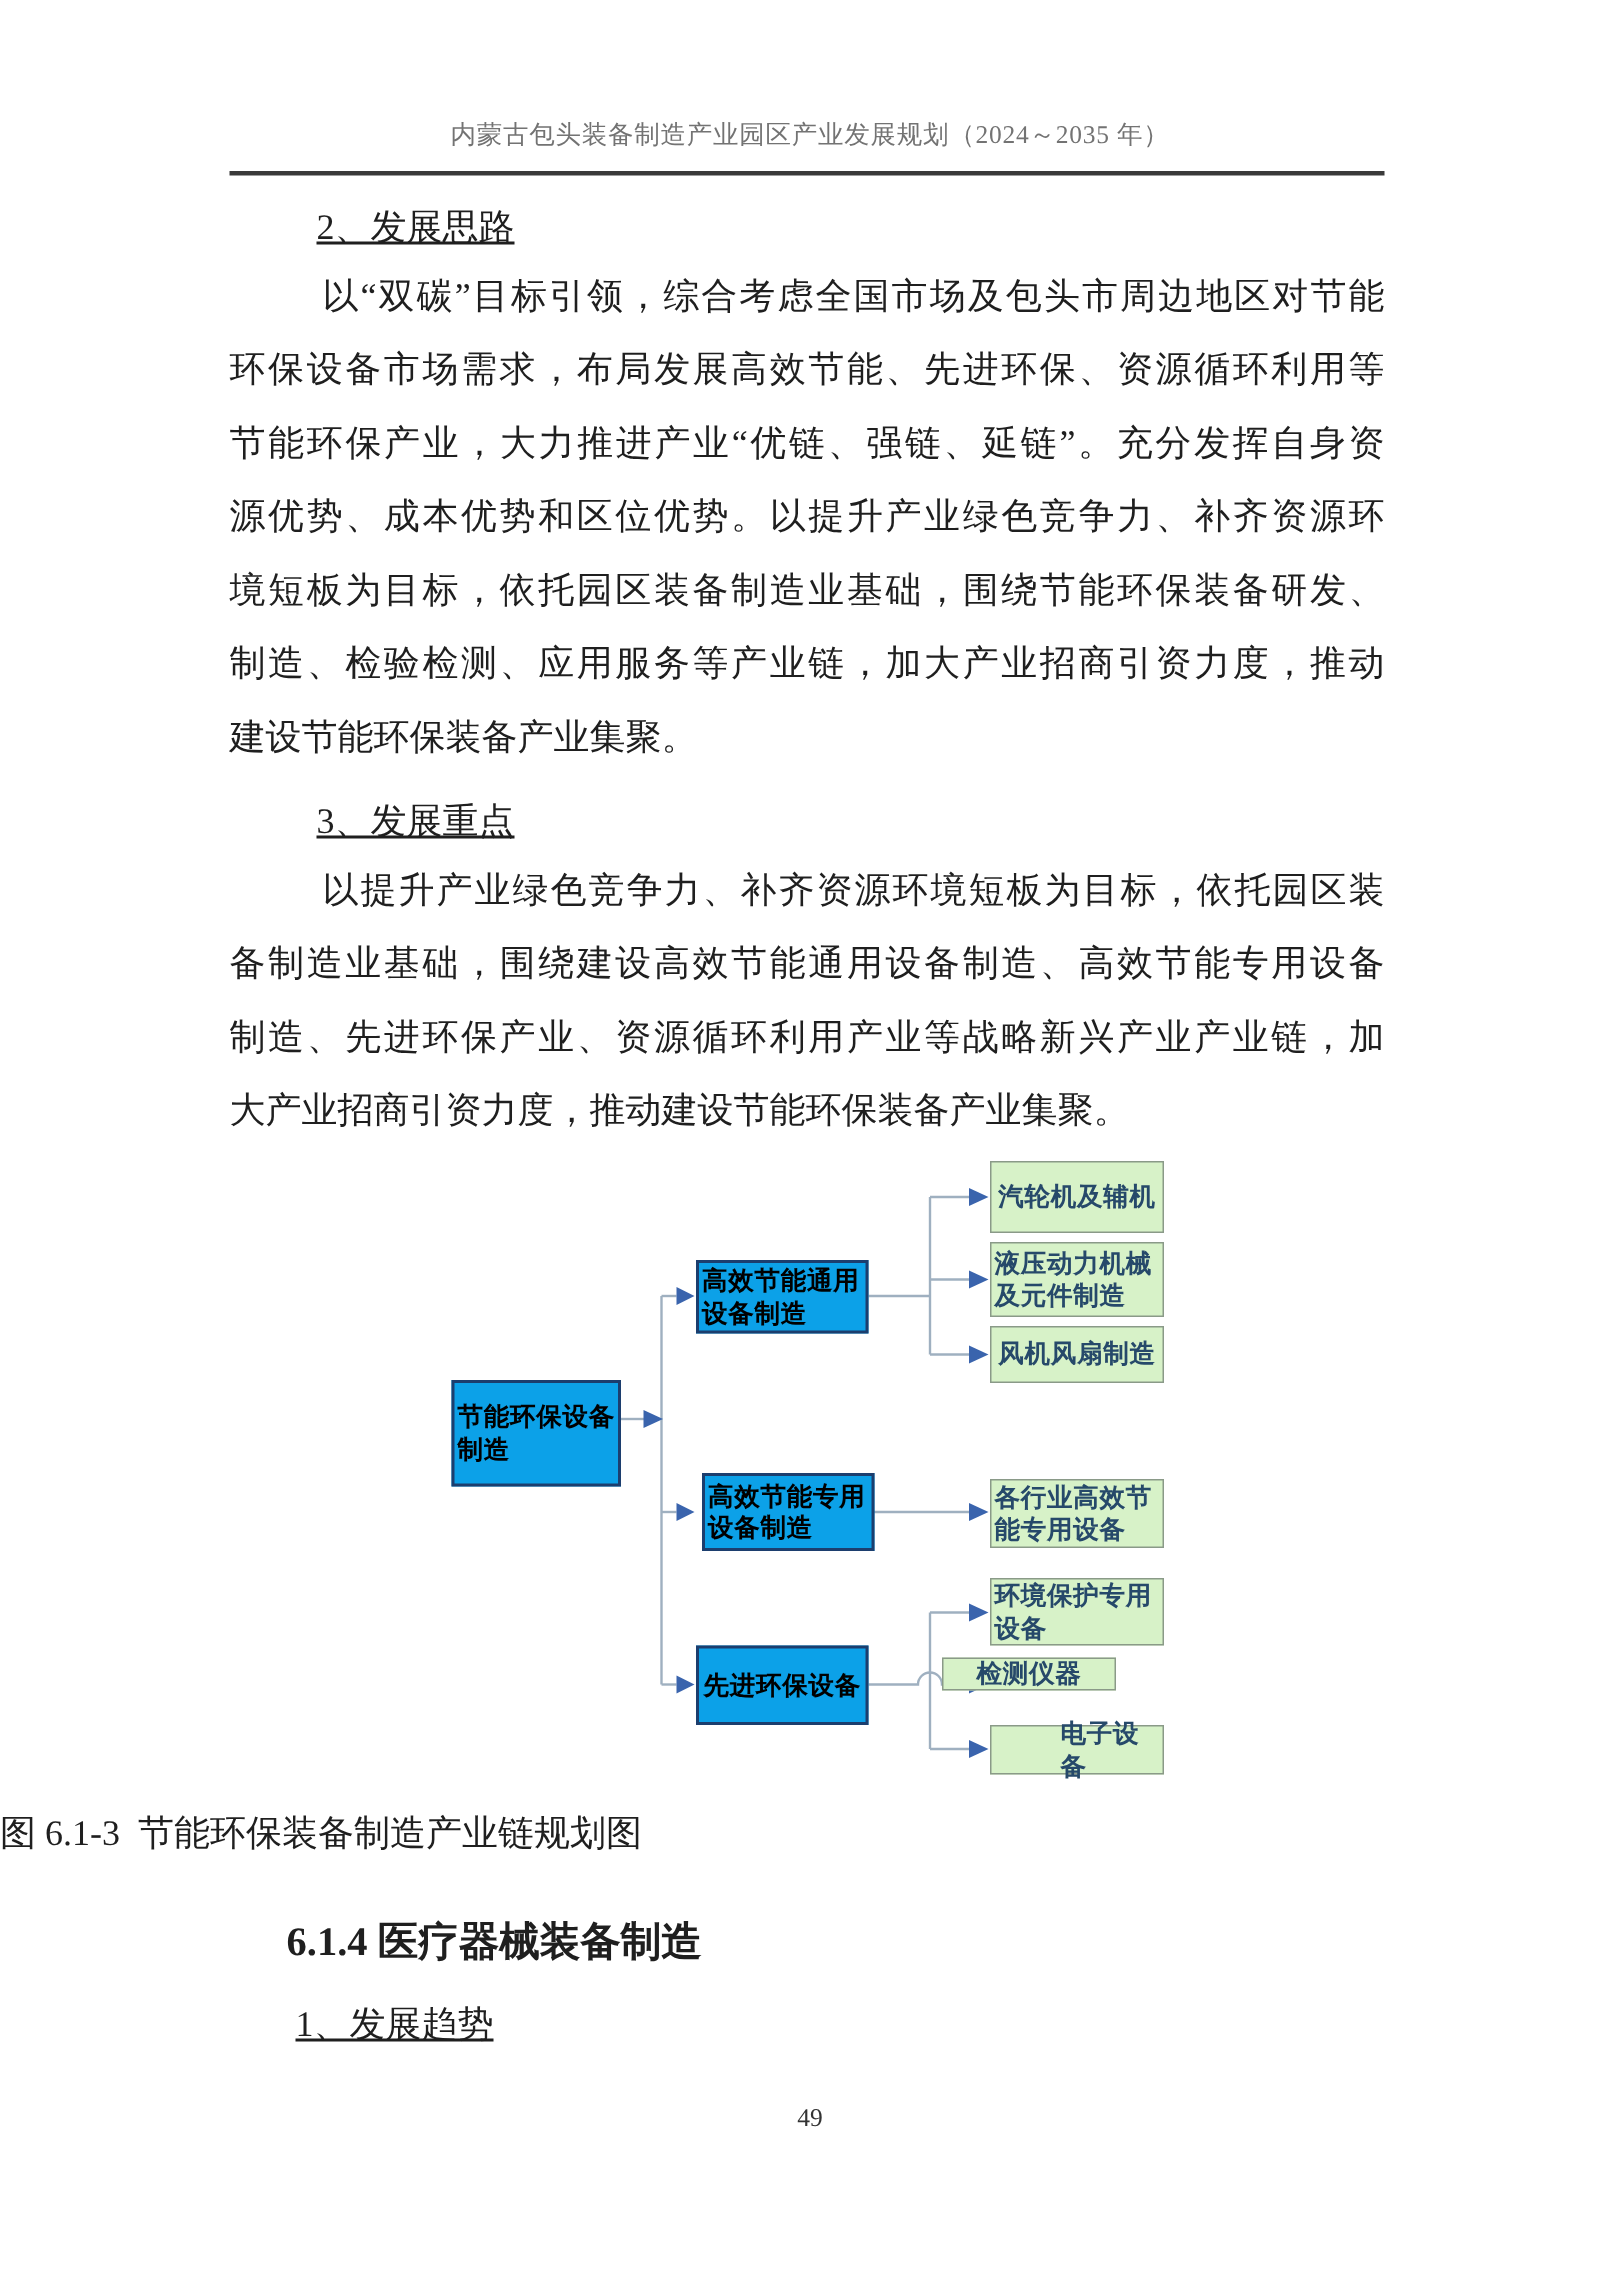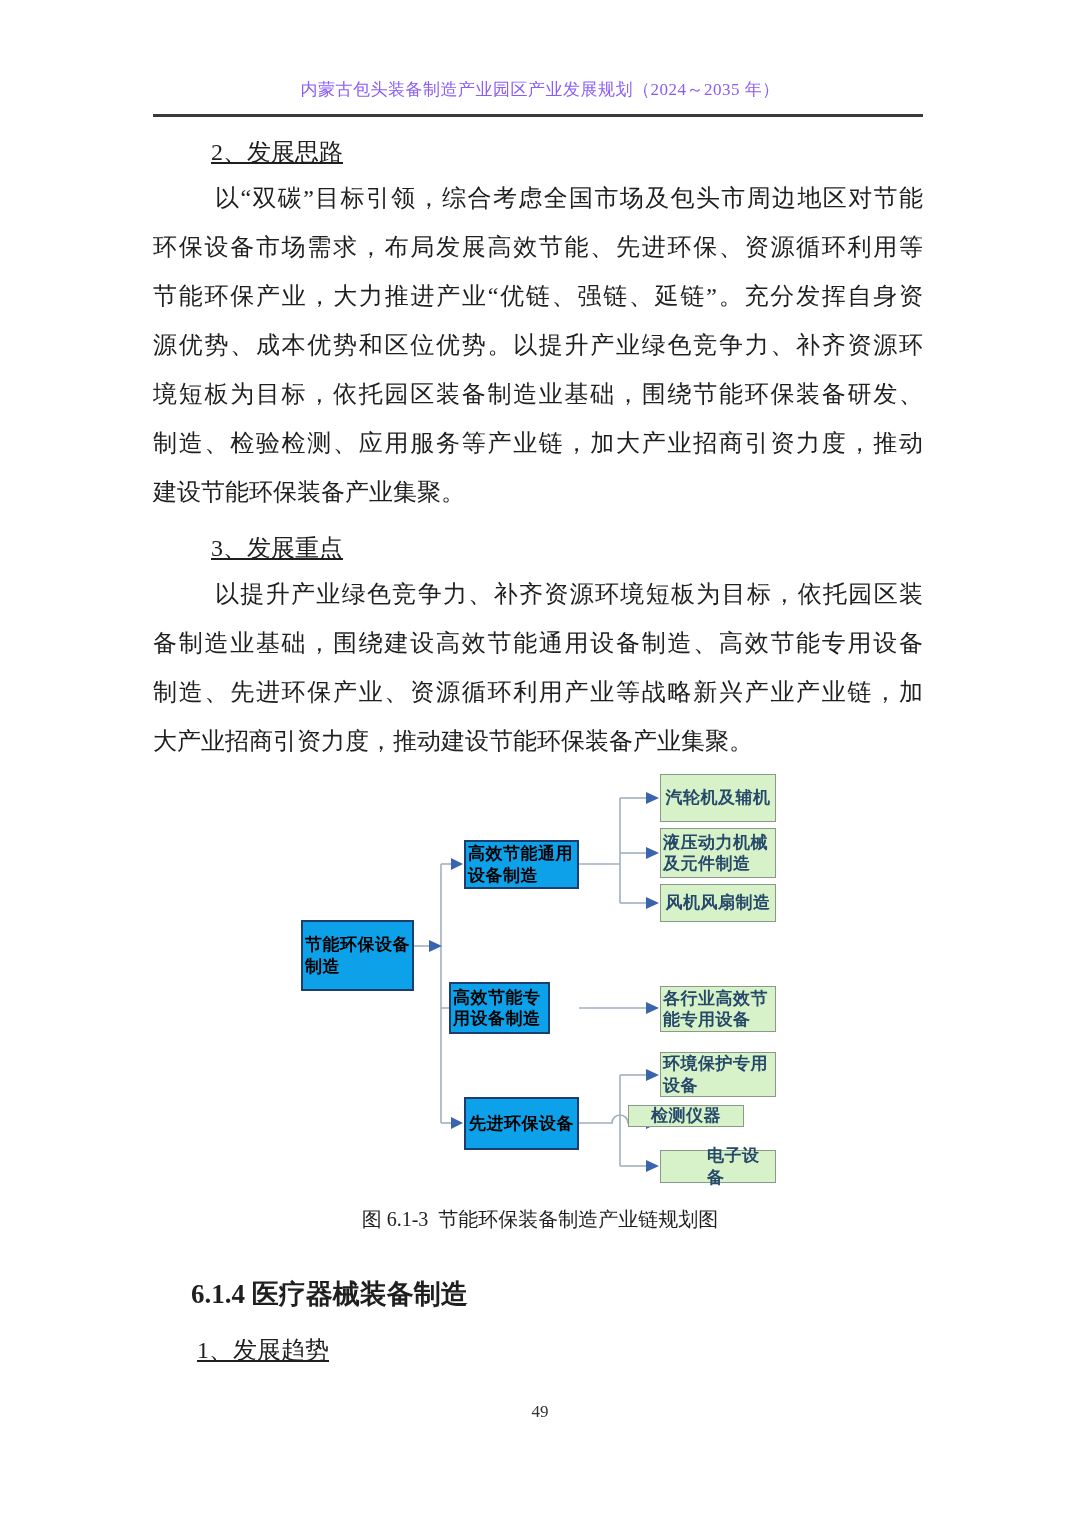--- a/index.html
+++ b/index.html
@@ -6,21 +6,21 @@
   .page{
     position:relative;
     width:1080px;height:1527px;
     background:#ffffff;
     font-family:"Liberation Serif","DejaVu Serif",serif;
     color:#1f1f1f;
     overflow:hidden;
   }
   .header-title{
     position:absolute;top:78px;left:0;width:1080px;
-    text-align:center;font-size:17px;letter-spacing:.5px;color:#8b5cf6;
+    text-align:center;font-size:17px;letter-spacing:.5px;color:#737373;
   }
   .header-rule{
     position:absolute;top:114px;left:153px;width:770px;height:3px;
     background:#3a3a3a;
   }
   .subhead{
     position:absolute;left:153px;width:770px;
     font-size:24px;line-height:40px;padding-left:58px;box-sizing:border-box;text-decoration:underline;
   }
   .para{
@@ -43,32 +43,32 @@
     line-height:1.25;letter-spacing:.5px;padding:0 2px;
   }
   .node.blue{
     background:#0ca1e8;border:2px solid #1c3e6e;color:#000000;
   }
   .node.green{
     background:#d7f2c8;border:1.5px solid #8a9a88;color:#26496a;
   }
   .n-root{left:301px;top:158px;width:113px;height:71px;}
   .n-b1{left:464px;top:78px;width:115px;height:49px;}
-  .n-b2{left:449px;top:220px;width:101px;height:52px;font-family:Liberation Serif, serif;}
+  .n-b2{left:468px;top:220px;width:115px;height:52px;font-family:Liberation Serif, serif;}
   .n-b3{left:464px;top:335px;width:115px;height:53px;}
   .n-g1{left:660px;top:12px;width:116px;height:48px;}
   .n-g2{left:660px;top:66px;width:116px;height:50px;}
   .n-g3{left:660px;top:122px;width:116px;height:38px;}
   .n-g4{left:660px;top:224px;width:116px;height:46px;}
   .n-g5{left:660px;top:290px;width:116px;height:45px;}
   .n-g6{left:628px;top:343px;width:116px;height:22px;}
   .n-g7{left:660px;top:388px;width:116px;height:33px;padding-left:46px;}
   .figure-caption{
     position:absolute;top:1206px;left:0;width:1080px;
-    text-align:center;font-size:20px;white-space:pre;
+    text-align:left;font-size:24px;white-space:pre;
   }
   .h614{
     position:absolute;top:1276px;left:153px;width:770px;
     font-size:27px;font-weight:bold;padding-left:38px;box-sizing:border-box;
     font-family:"Liberation Serif","DejaVu Serif",serif;
   }
   .s1{top:1330px;padding-left:44px;}
   .page-number{
     position:absolute;top:1402px;left:0;width:1080px;
     text-align:center;font-size:17px;color:#333;

